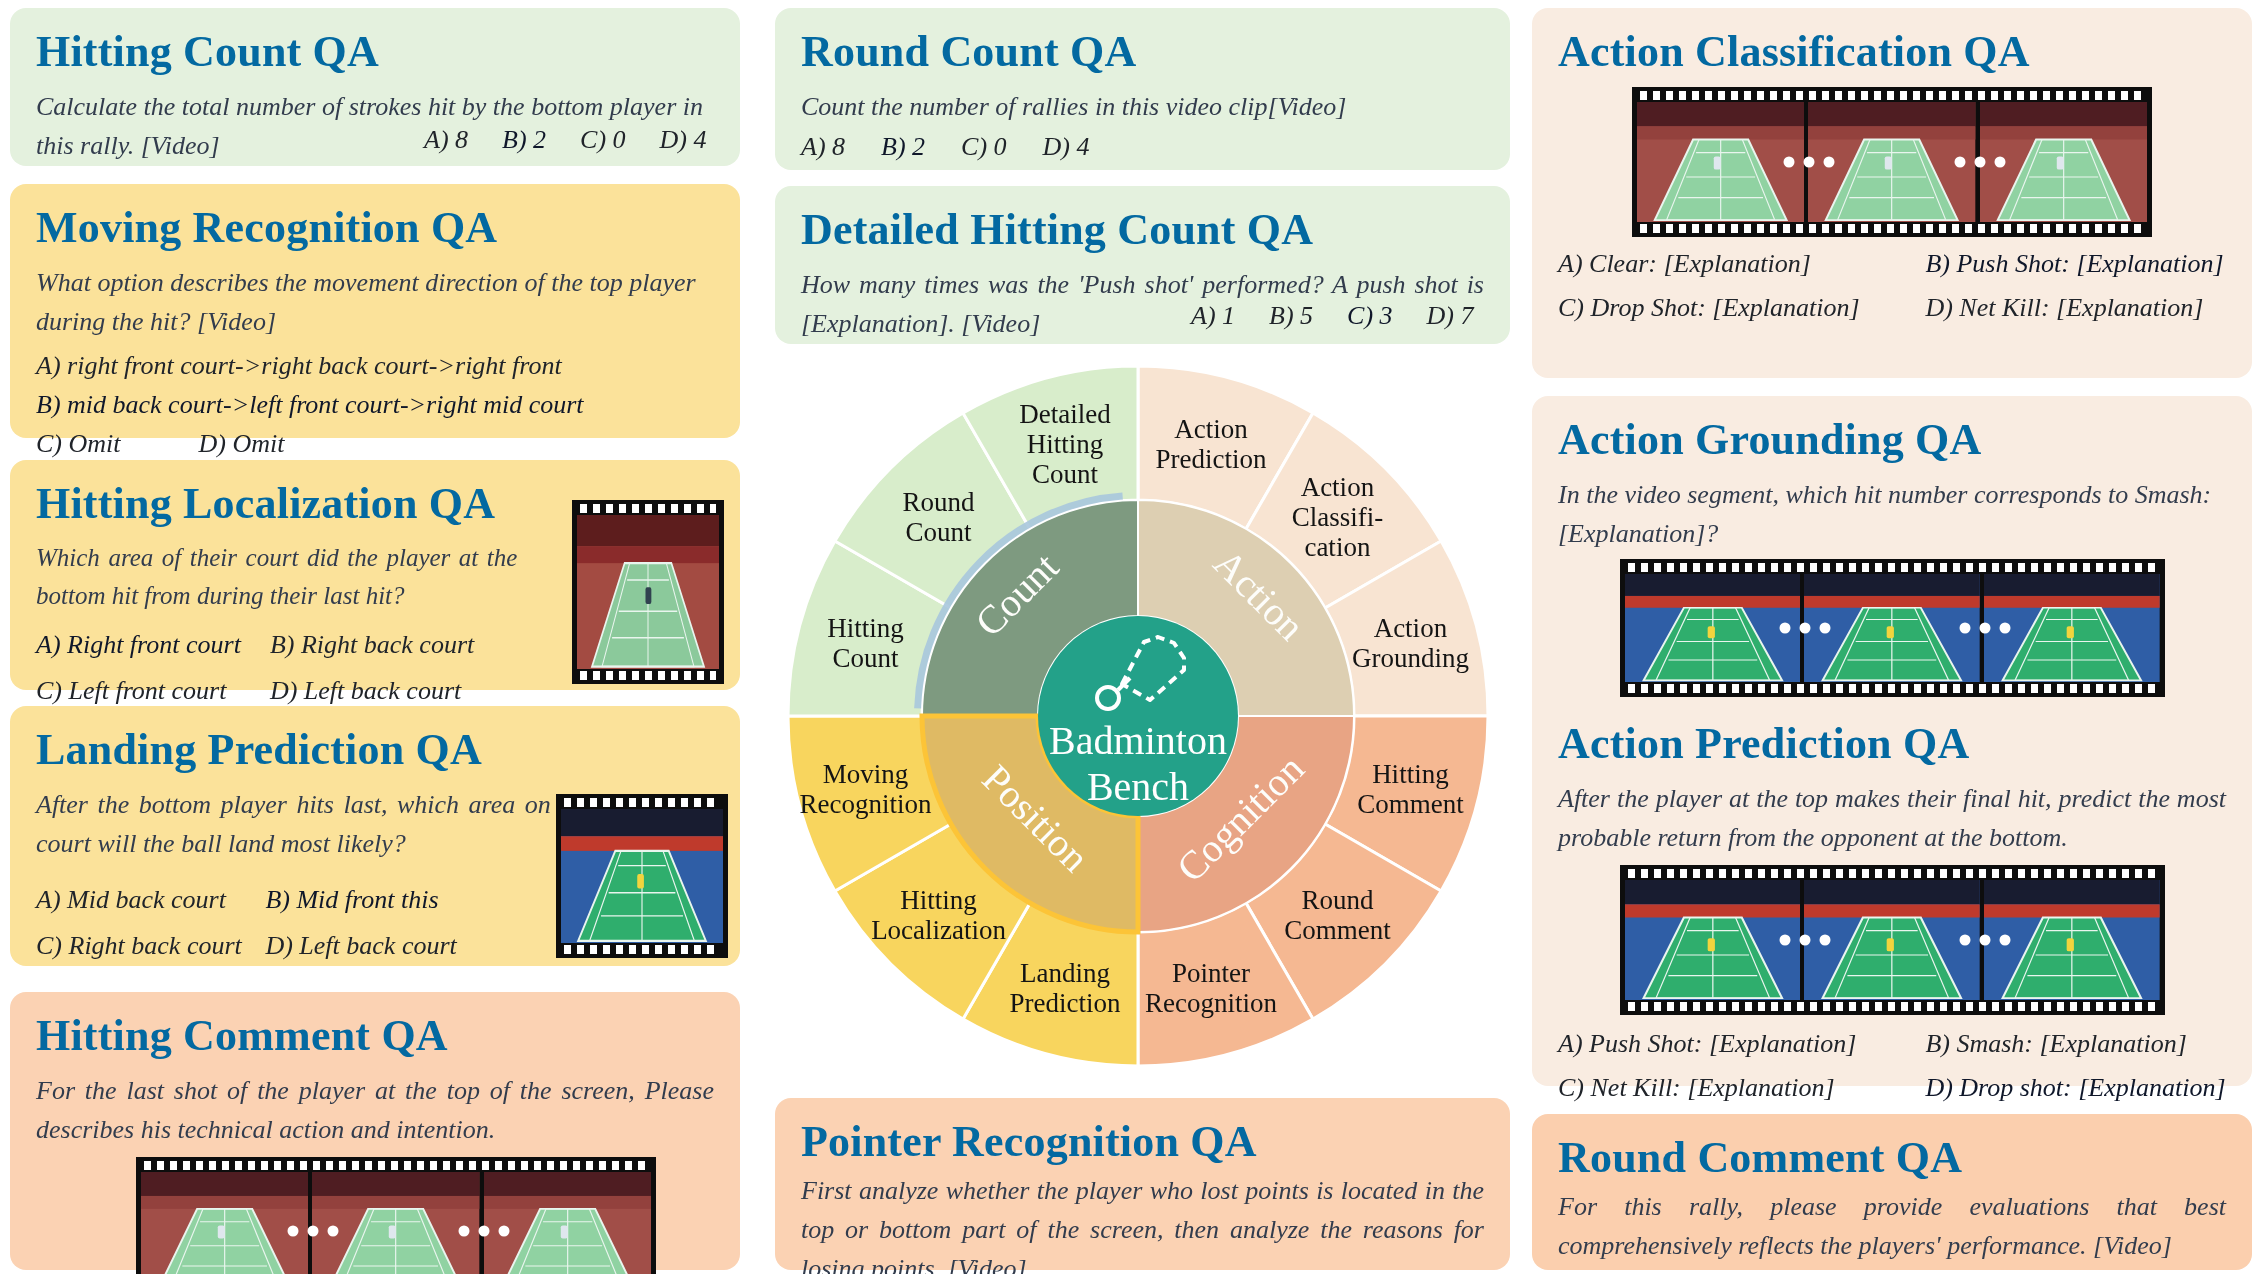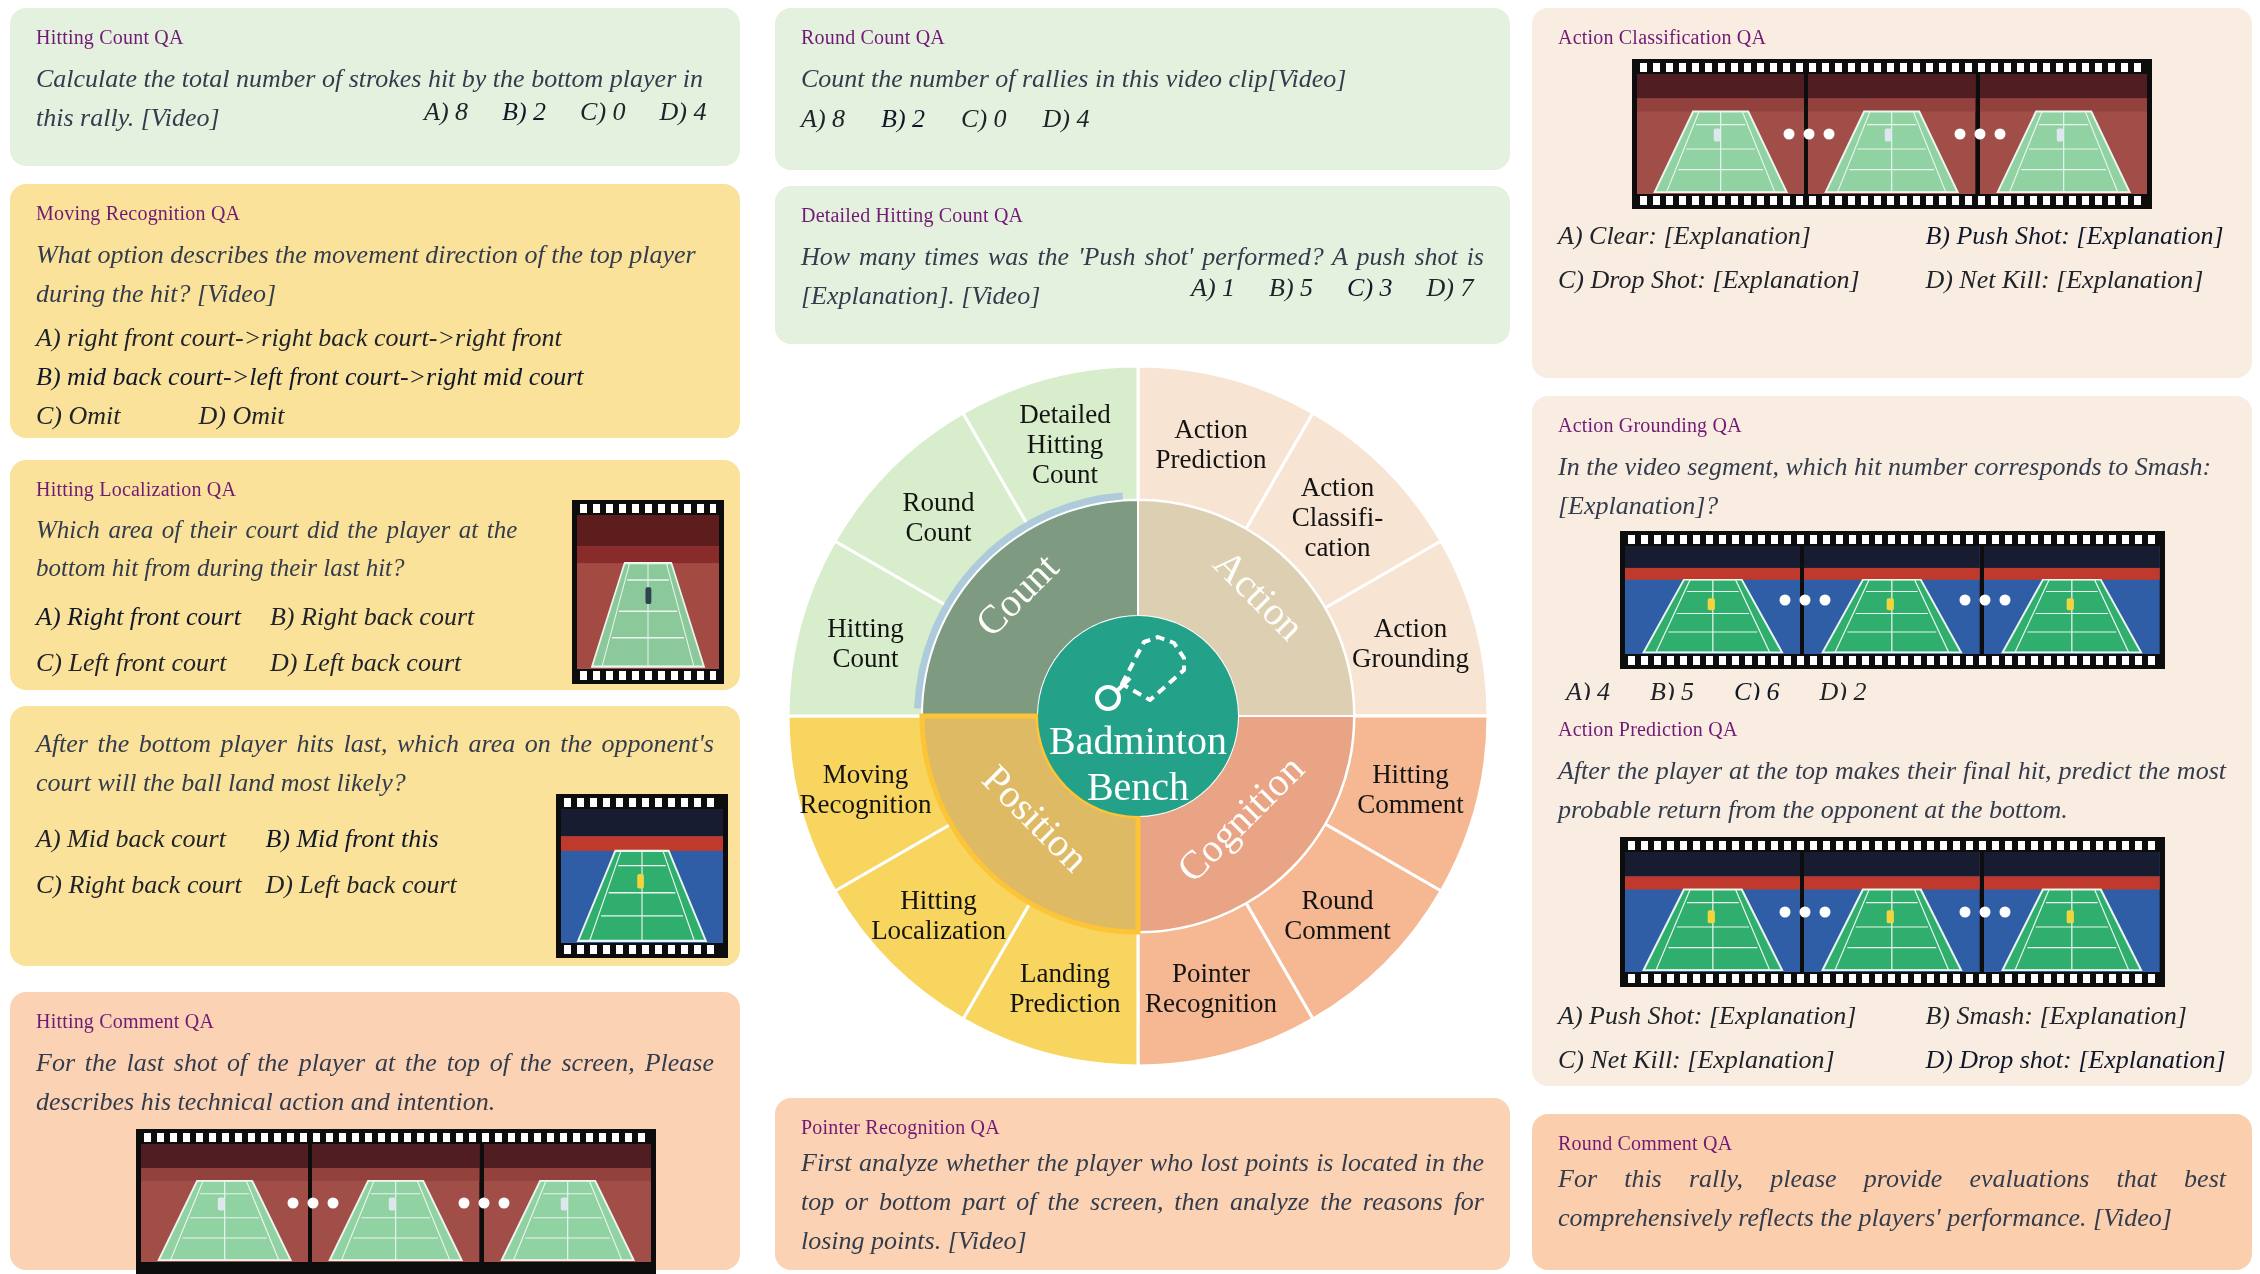--- a/index.html
+++ b/index.html
@@ -4,21 +4,21 @@
 <style>
   html,body{margin:0;padding:0;background:#fff;}
   #page{position:relative;width:2260px;height:1274px;background:#ffffff;overflow:hidden;
         font-family:"Liberation Serif",serif;}
   .card{position:absolute;border-radius:16px;padding:14px 26px;box-sizing:border-box;}
   .green{background:#e4f1de;}
   .yellow{background:#fbe29a;}
   .peach{background:#fbd2b3;}
   .lightpeach{background:#f9ece1;}
   .salmon{background:#fbcfae;}
-  .title{font-size:20px;color:#701a75;margin:4px 0 10px 0;font-weight:normal;letter-spacing:.2px;}
+  .title{font-size:44px;color:#0369a1;margin:4px 0 10px 0;font-weight:bold;letter-spacing:.2px;}
   .q{font-style:italic;font-size:26px;line-height:1.5;color:#323c4d;margin:4px 0 6px 0;}
   .just{text-align:justify;}
   .opt{font-style:italic;font-size:26px;color:#20242a;}
   .ans{color:#0f172a;}
   .optrow{display:flex;gap:52px;margin-top:8px;}
   .grid2{display:grid;row-gap:16px;margin-top:10px;}
 
   
   .strip{position:relative;background:#0d0d0d;padding:15px 5px;box-sizing:border-box;}
   .holes{position:absolute;left:8px;right:8px;height:9px;
@@ -84,20 +84,21 @@
       <line x1="50" y1="80" x2="120" y2="80" stroke="#e9f5ee" stroke-width="1.2"></line>
       <line x1="42" y1="102" x2="128" y2="102" stroke="#e9f5ee" stroke-width="1.2"></line>
       <rect x="82" y="60" width="7" height="14" rx="2" fill="#30424f"></rect>
     </svg></div>
         </div>
       <div class="holes bottom"></div>
     </div>
   </div>
 
   <div class="card yellow" id="c-landing" style="left:10px;top:706px;width:730px;height:260px">
+    <div class="title">Landing Prediction QA</div>
     <p class="q just">After the bottom player hits last, which area on the opponent's court will the ball land most likely?</p>
     <div class="grid2" style="width:72%;grid-template-columns:47% 53%;margin-top:22px">
       <span class="opt">A) Mid back court</span>
       <span class="opt ans">B) Mid front this</span>
       <span class="opt">C) Right back court</span>
       <span class="opt">D) Left back court</span>
     </div>
     <div class="strip" style="position:absolute;right:12px;top:88px;width:172px;height:164px">
       <div class="holes top"></div>
       <div class="frames">

